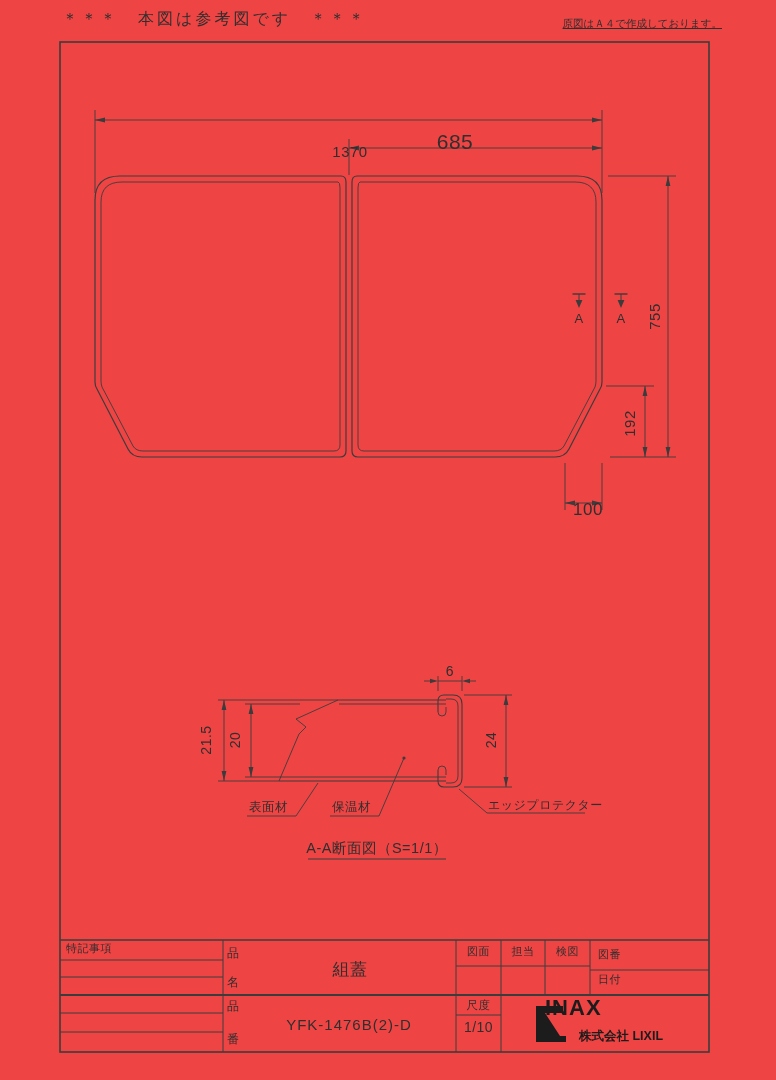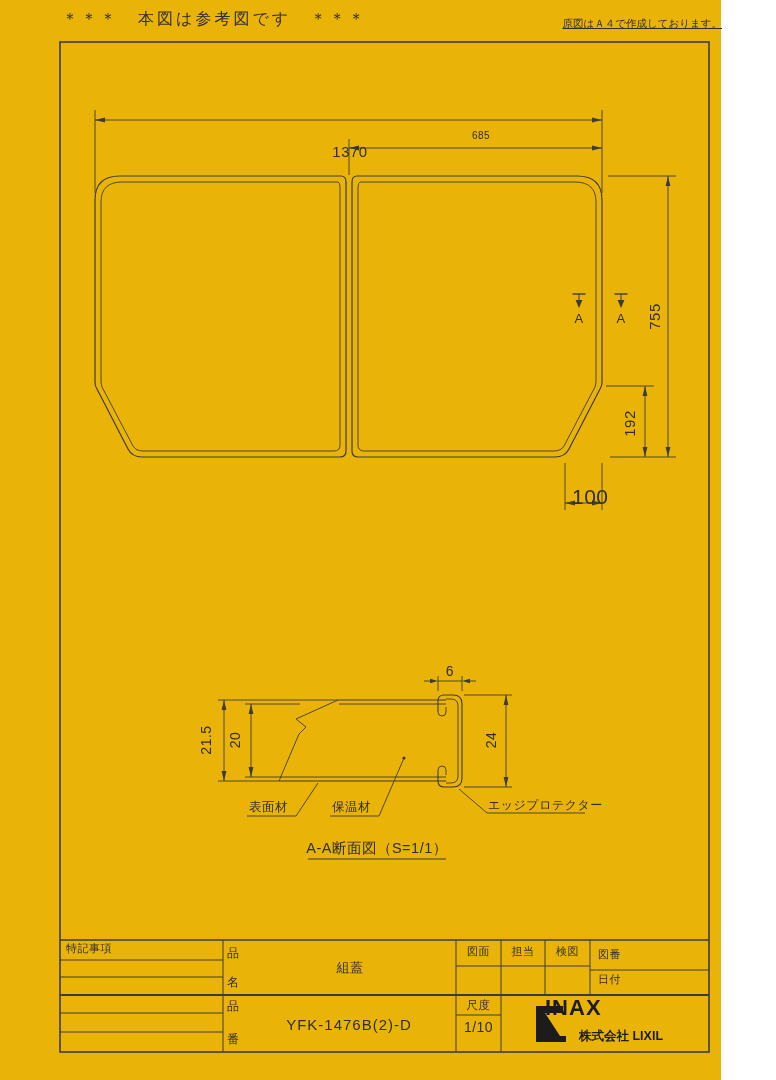--- a/index.html
+++ b/index.html
@@ -1,18 +1,18 @@
 <!DOCTYPE html>
 <html><head>
 <meta charset="utf-8">
 <style>
   * { margin:0; padding:0; box-sizing:border-box; }
   html,body { width:776px; height:1080px; background:#ffffff; overflow:hidden;
     font-family:"Liberation Sans","DejaVu Sans",sans-serif; }
-  #sheet { position:relative; width:721px; height:1080px; background:#eab308; }
+  #sheet { position:relative; width:776px; height:1080px; background:#ef4444; }
   svg.lines { position:absolute; left:0; top:0; }
   .t { position:absolute; white-space:nowrap; color:#2f2f2f; line-height:1; letter-spacing:0.5px; }
   .c { text-align:center; }
   .v { transform:rotate(-90deg); transform-origin:center center; }
   .b { font-weight:bold; letter-spacing:0; }
 </style>
 </head>
 <body>
 
 <div id="sheet">
@@ -142,41 +142,41 @@
       <line x1="590" y1="940" x2="590" y2="995"></line>
     </g>
 
     <path d="M536,1006 L563,1006 L563,1013 L545,1013 L560,1036 L566,1036 L566,1042 L536,1042 Z" fill="#1c1c1c" stroke="none"></path>
   </svg>
 
   <div class="t" style="left:62px;top:11px;font-size:16px;letter-spacing:3px;">＊＊＊　本図は参考図です　＊＊＊</div>
   <div class="t" style="left:560px;top:18px;width:162px;font-size:10.5px;text-align:right;letter-spacing:0;text-decoration:underline;">原図はＡ４で作成しております。</div>
 
   <div class="t c" style="left:320px;top:103px;width:60px;font-size:15px;margin-top:41px;">1370</div>
-  <div class="t c" style="left:451px;top:131px;width:60px;font-size:10px;">685</div>
+  <div class="t c" style="left:425px;top:131px;width:60px;font-size:21px;">685</div>
   <div class="t c v" style="left:634px;top:309px;width:40px;font-size:15px;">755</div>
   <div class="t c v" style="left:609px;top:416px;width:40px;font-size:15px;">192</div>
-  <div class="t c" style="left:564px;top:486px;width:40px;font-size:21px;padding-left:8px;">100</div>
+  <div class="t c" style="left:564px;top:501px;width:40px;font-size:17px;padding-left:8px;">100</div>
   <div class="t c" style="left:569px;top:312px;width:20px;font-size:13px;">A</div>
   <div class="t c" style="left:611px;top:312px;width:20px;font-size:13px;">A</div>
 
   <div class="t c" style="left:438px;top:664px;width:24px;font-size:14px;">6</div>
   <div class="t c v" style="left:186px;top:733px;width:40px;font-size:14px;">21.5</div>
   <div class="t c v" style="left:215px;top:733px;width:40px;font-size:14px;">20</div>
   <div class="t c v" style="left:471px;top:733px;width:40px;font-size:14px;">24</div>
 
   <div class="t" style="left:249px;top:801px;font-size:12.5px;">表面材</div>
   <div class="t" style="left:332px;top:801px;font-size:12.5px;">保温材</div>
   <div class="t" style="left:488px;top:799px;font-size:12px;">エッジプロテクター</div>
   <div class="t c" style="left:297px;top:841px;width:160px;font-size:14.5px;">A-A断面図（S=1/1）</div>
 
   <div class="t" style="left:66px;top:943px;font-size:11px;">特記事項</div>
   <div class="t" style="left:227px;top:947px;font-size:12px;">品</div>
   <div class="t" style="left:227px;top:976px;font-size:12px;">名</div>
-  <div class="t c" style="left:300px;top:961px;width:100px;font-size:13px;">組蓋</div>
+  <div class="t c" style="left:300px;top:961px;width:100px;font-size:17px;">組蓋</div>
   <div class="t" style="left:227px;top:1000px;font-size:12px;">品</div>
   <div class="t" style="left:227px;top:1033px;font-size:12px;">番</div>
   <div class="t c" style="left:269px;top:1017px;width:160px;font-size:15px;letter-spacing:1px;">YFK-1476B(2)-D</div>
   <div class="t c" style="left:456px;top:946px;width:45px;font-size:11px;">図面</div>
   <div class="t c" style="left:501px;top:946px;width:44px;font-size:11px;">担当</div>
   <div class="t c" style="left:545px;top:946px;width:45px;font-size:11px;text-align:center;">検図</div>
   <div class="t" style="left:598px;top:949px;font-size:11px;">図番</div>
   <div class="t" style="left:598px;top:974px;font-size:11px;">日付</div>
   <div class="t c" style="left:456px;top:1000px;width:45px;font-size:11.5px;">尺度</div>
   <div class="t c" style="left:456px;top:1020px;width:45px;font-size:14px;">1/10</div>

